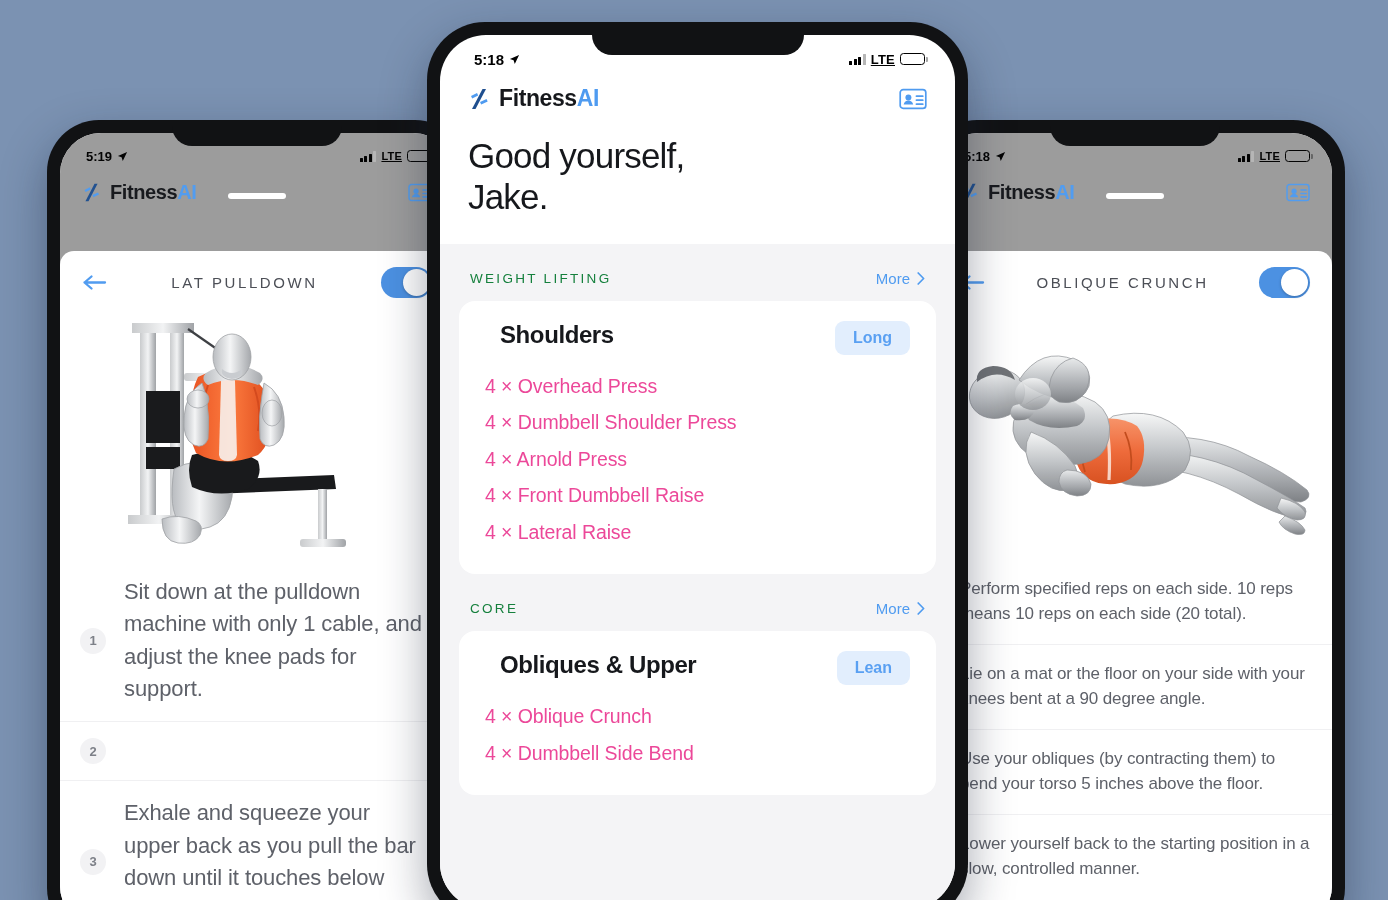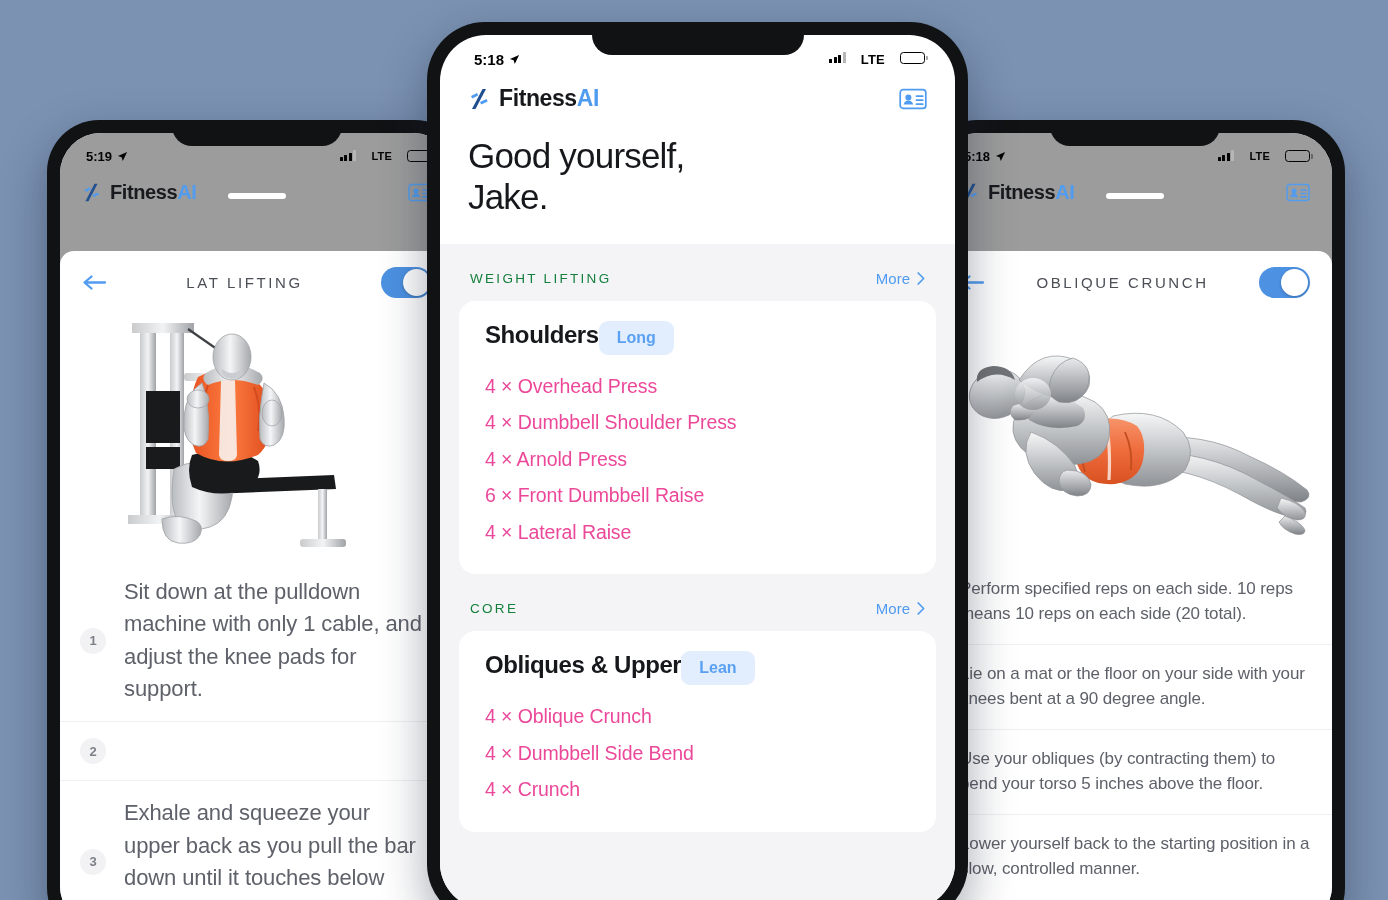--- a/index.html
+++ b/index.html
@@ -49,21 +49,21 @@
     align-items: center;
     justify-content: space-between;
     padding: 6px 30px 0 34px;
     font-size: 15px;
     font-weight: bold;
     color: #000;
     z-index: 20;
   }
   .phone.side .statusbar { padding: 4px 22px 0 26px; font-size: 13px; }
   .sb-left { display: flex; align-items: center; gap: 5px; }
-  .sb-right { display: flex; align-items: flex-start; gap: 15px; }
+  .sb-right { display: flex; align-items: center; gap: 5px; text-decoration: underline; }
   .loc-arrow { width: 11px; height: 11px; display:inline-block; }
   .bars { display: flex; align-items: flex-end; gap: 1.5px; height: 11px; }
   .bars i { width: 3px; background: #000; display:block; border-radius:.5px; }
   .bars i:nth-child(1){height:4px;} .bars i:nth-child(2){height:6px;}
   .bars i:nth-child(3){height:8px;} .bars i:nth-child(4){height:11px; background:#b6b6b6;}
   .lte { font-size: 13px; font-weight: bold; letter-spacing: .2px; }
   .phone.side .lte { font-size: 11px; }
   .batt {
     width: 25px; height: 12px; border: 1.6px solid #000; border-radius: 3.5px;
     position: relative; padding: 1.4px;
@@ -110,22 +110,23 @@
   .more-link {
     display: flex; align-items: center; gap: 7px;
     font-size: 15px; color: #4f9bf0;
   }
   .chev { width: 8px; height: 13px; display:block; }
   .card {
     background: #fff; border-radius: 16px;
     margin: 0 19px; padding: 20px 26px 24px 26px;
   }
   .card-head {
-    display: flex; align-items: flex-start; justify-content: flex-start;
+    display: flex; align-items: flex-start; justify-content: space-between;
     margin-bottom: 13px;
+    margin-left: 15px;
   }
   .card-title {
     font-size: 24px; font-weight: bold; letter-spacing: -.4px; color: #16181c;
   }
   .tag {
     background: #e2eefd; color: #5aa0f2;
     font-size: 16px; font-weight: bold;
     padding: 8px 18px; border-radius: 9px;
   }
   .ex-list { list-style: none; }
@@ -242,21 +243,21 @@
             </div>
           </div>
 
           <div class="grab-handle"></div>
 
           <div class="sheet">
             <div class="sheet-bar">
               <svg class="back-arrow" viewBox="0 0 26 19">
                 <path d="M9.5 3.5 L2.5 9.5 L9.5 15.5 M2.5 9.5 H23" fill="none" stroke="#4f9bf0" stroke-width="2.3" stroke-linecap="round" stroke-linejoin="round"></path>
               </svg>
-              <span class="sheet-title">LAT LIFTING</span>
+              <span class="sheet-title">LAT PULLDOWN</span>
               <span class="toggle">
                   <span class="knob"></span>
                 </span>
             </div>
 
             <div class="illus">
               <svg width="270" height="245" viewBox="0 0 270 245">
                 <defs>
                   <linearGradient id="met1" x1="0" y1="0" x2="1" y2="0">
                     <stop offset="0" stop-color="#c9cbcd"></stop>
@@ -532,21 +533,21 @@
           </div>
           <div class="card">
             <div class="card-head">
               <span class="card-title">Shoulders</span>
               <span class="tag">Long</span>
             </div>
             <ul class="ex-list">
               <li>4 × Overhead Press</li>
               <li>4 × Dumbbell Shoulder Press</li>
               <li>4 × Arnold Press</li>
-              <li>6 × Front Dumbbell Raise</li>
+              <li>4 × Front Dumbbell Raise</li>
               <li>4 × Lateral Raise</li>
             </ul>
           </div>
 
           <div class="section-head">
             <span class="section-title">CORE</span>
             <span class="more-link">
               <span>More</span>
               <svg class="chev" viewBox="0 0 8 13">
                 <path d="M1.2 1 L6.6 6.5 L1.2 12" fill="none" stroke="#4f9bf0" stroke-width="1.7" stroke-linecap="round" stroke-linejoin="round"></path>
@@ -554,21 +555,20 @@
             </span>
           </div>
           <div class="card">
             <div class="card-head">
               <span class="card-title">Obliques &amp; Upper</span>
               <span class="tag">Lean</span>
             </div>
             <ul class="ex-list">
               <li>4 × Oblique Crunch</li>
               <li>4 × Dumbbell Side Bend</li>
-              <li>4 × Crunch</li>
             </ul>
           </div>
 
         </div>
       </div>
     </div>
   </div>
 
 </div>
 

